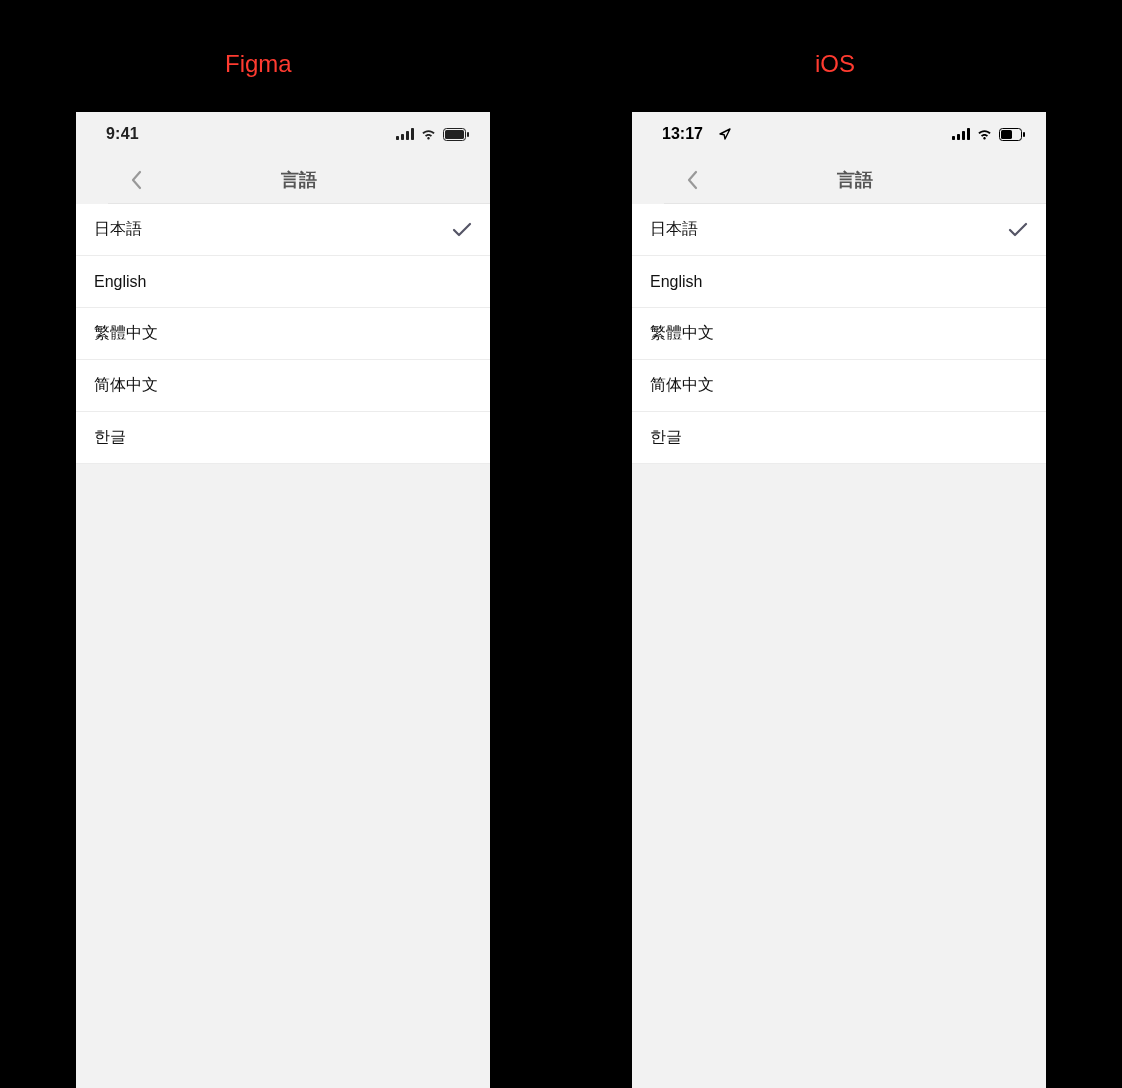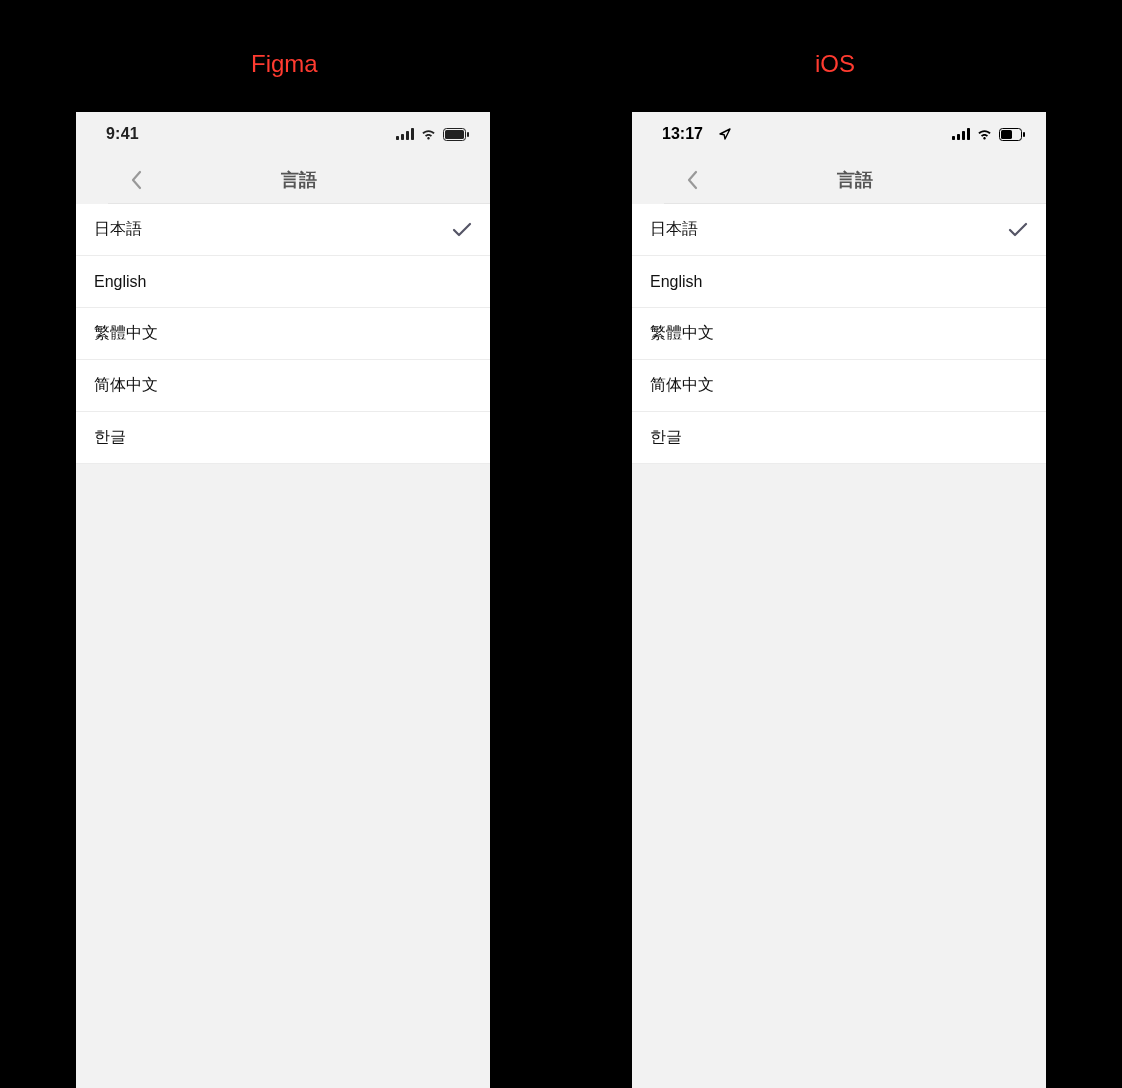--- a/index.html
+++ b/index.html
@@ -10,21 +10,21 @@
       height: 1088px;
       position: relative;
     }
     .label {
       position: absolute;
       top: 50px;
       color: #ff3b30;
       font-size: 24px;
       font-weight: 400;
     }
-    .label-figma { left: 225px; margin-left: 26px; }
+    .label-figma { left: 225px; }
     .label-ios { left: 815px; text-align: right; }
 
     .phone {
       position: absolute;
       top: 112px;
       width: 414px;
       height: 1060px;
       background: #f2f2f2;
       overflow: hidden;
     }

